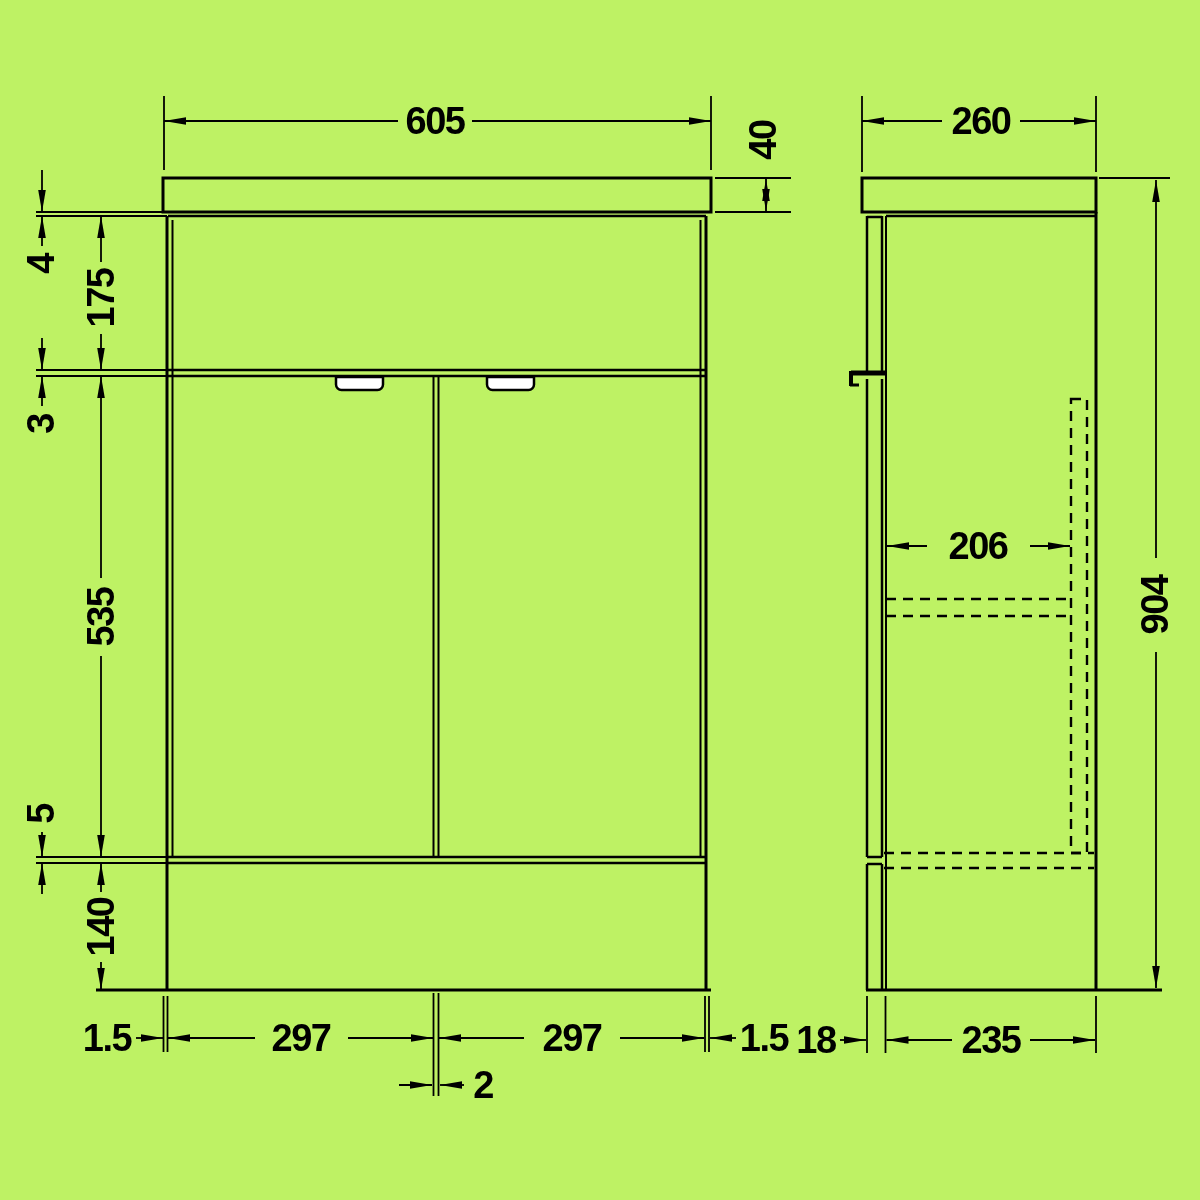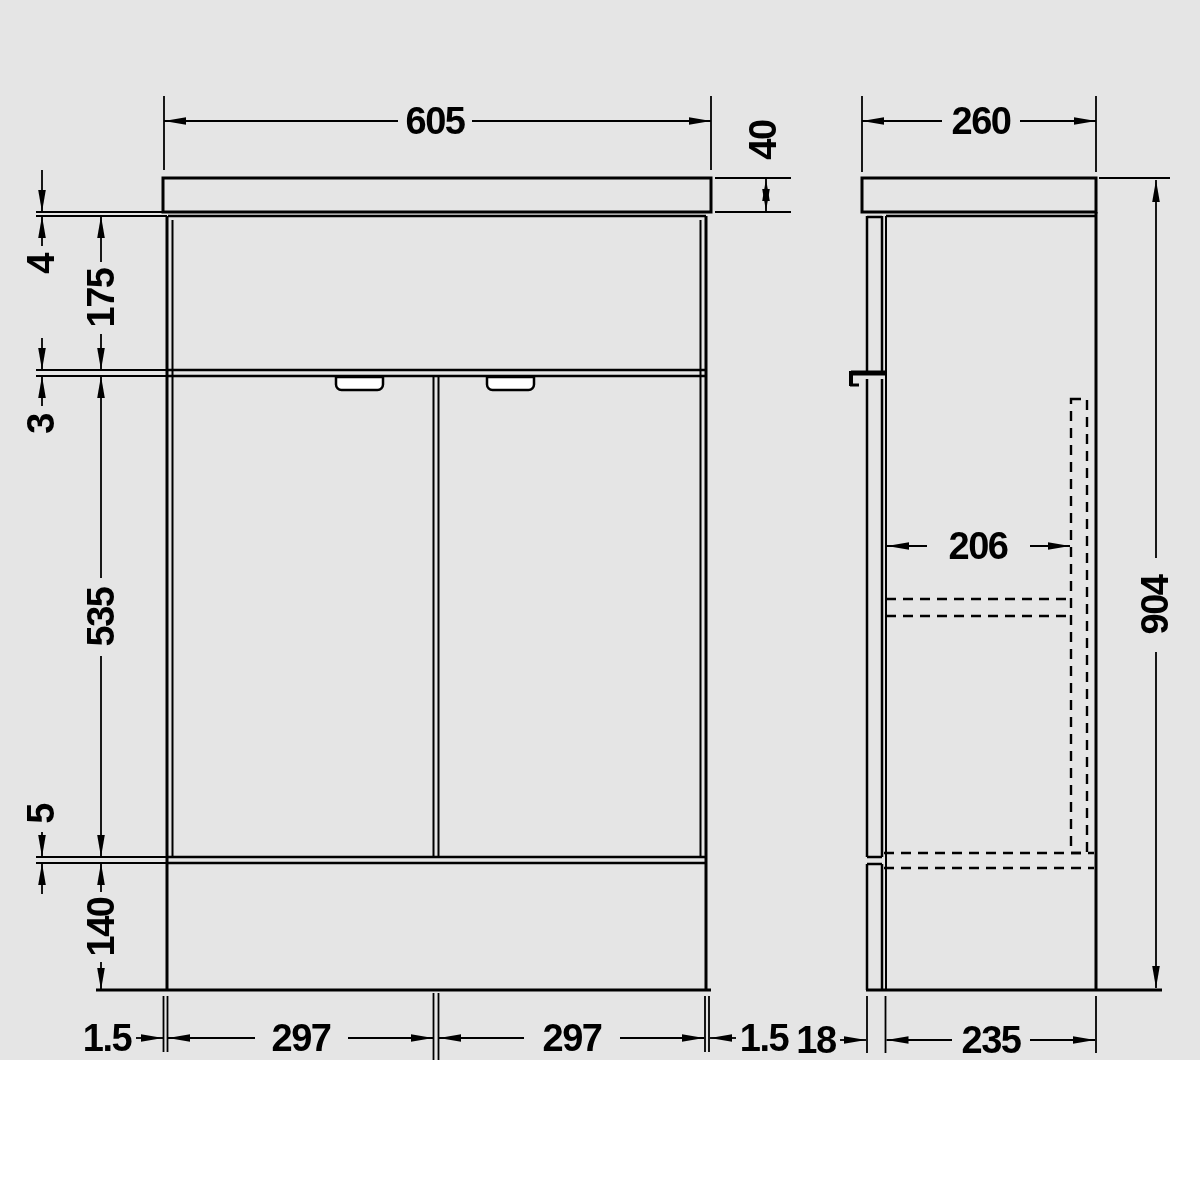--- a/index.html
+++ b/index.html
@@ -1,16 +1,16 @@
 <!DOCTYPE html>
 <html><head>
 <meta charset="utf-8">
 <style>
   html,body{margin:0;padding:0;background:#ffffff;}
-  .canvas{position:relative;width:1200px;height:1060px;background:#e5e5e5;overflow:hidden;}
+  .canvas{position:relative;width:1200px;height:1200px;background:#bef264;overflow:hidden;}
   svg{position:absolute;left:0;top:0;}
   .s3{stroke:#000;stroke-width:3;fill:none;}
   .s25{stroke:#000;stroke-width:2.5;fill:none;}
   .s2{stroke:#000;stroke-width:2;fill:none;}
   .dim{stroke:#000;stroke-width:1.8;fill:none;}
   .dash{stroke:#000;stroke-width:2.4;fill:none;stroke-dasharray:10 7;}
   .handle{fill:#fff;stroke:#000;stroke-width:2.5;}
   .hook{stroke:#000;fill:none;}
   text.lbl{font-family:"Liberation Sans",sans-serif;font-weight:700;font-size:38px;
            fill:#000;letter-spacing:-1.5px;text-anchor:middle;dominant-baseline:central;}

